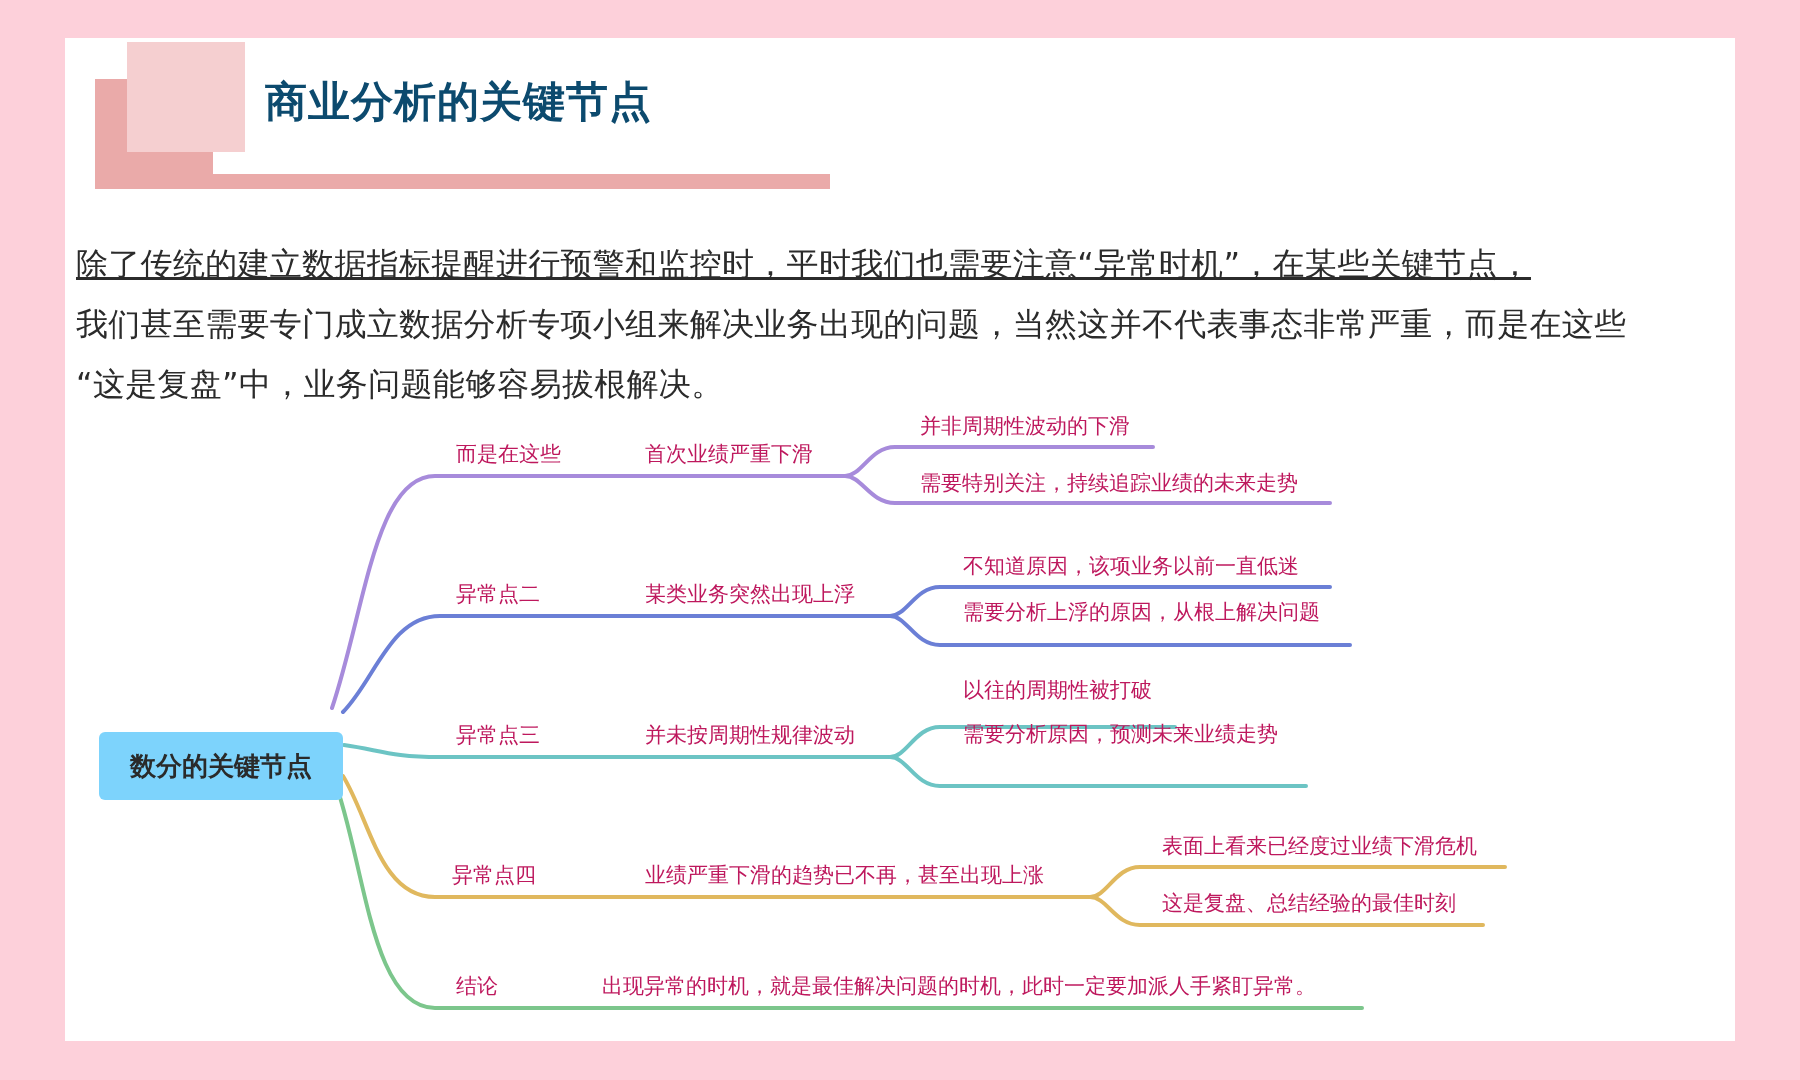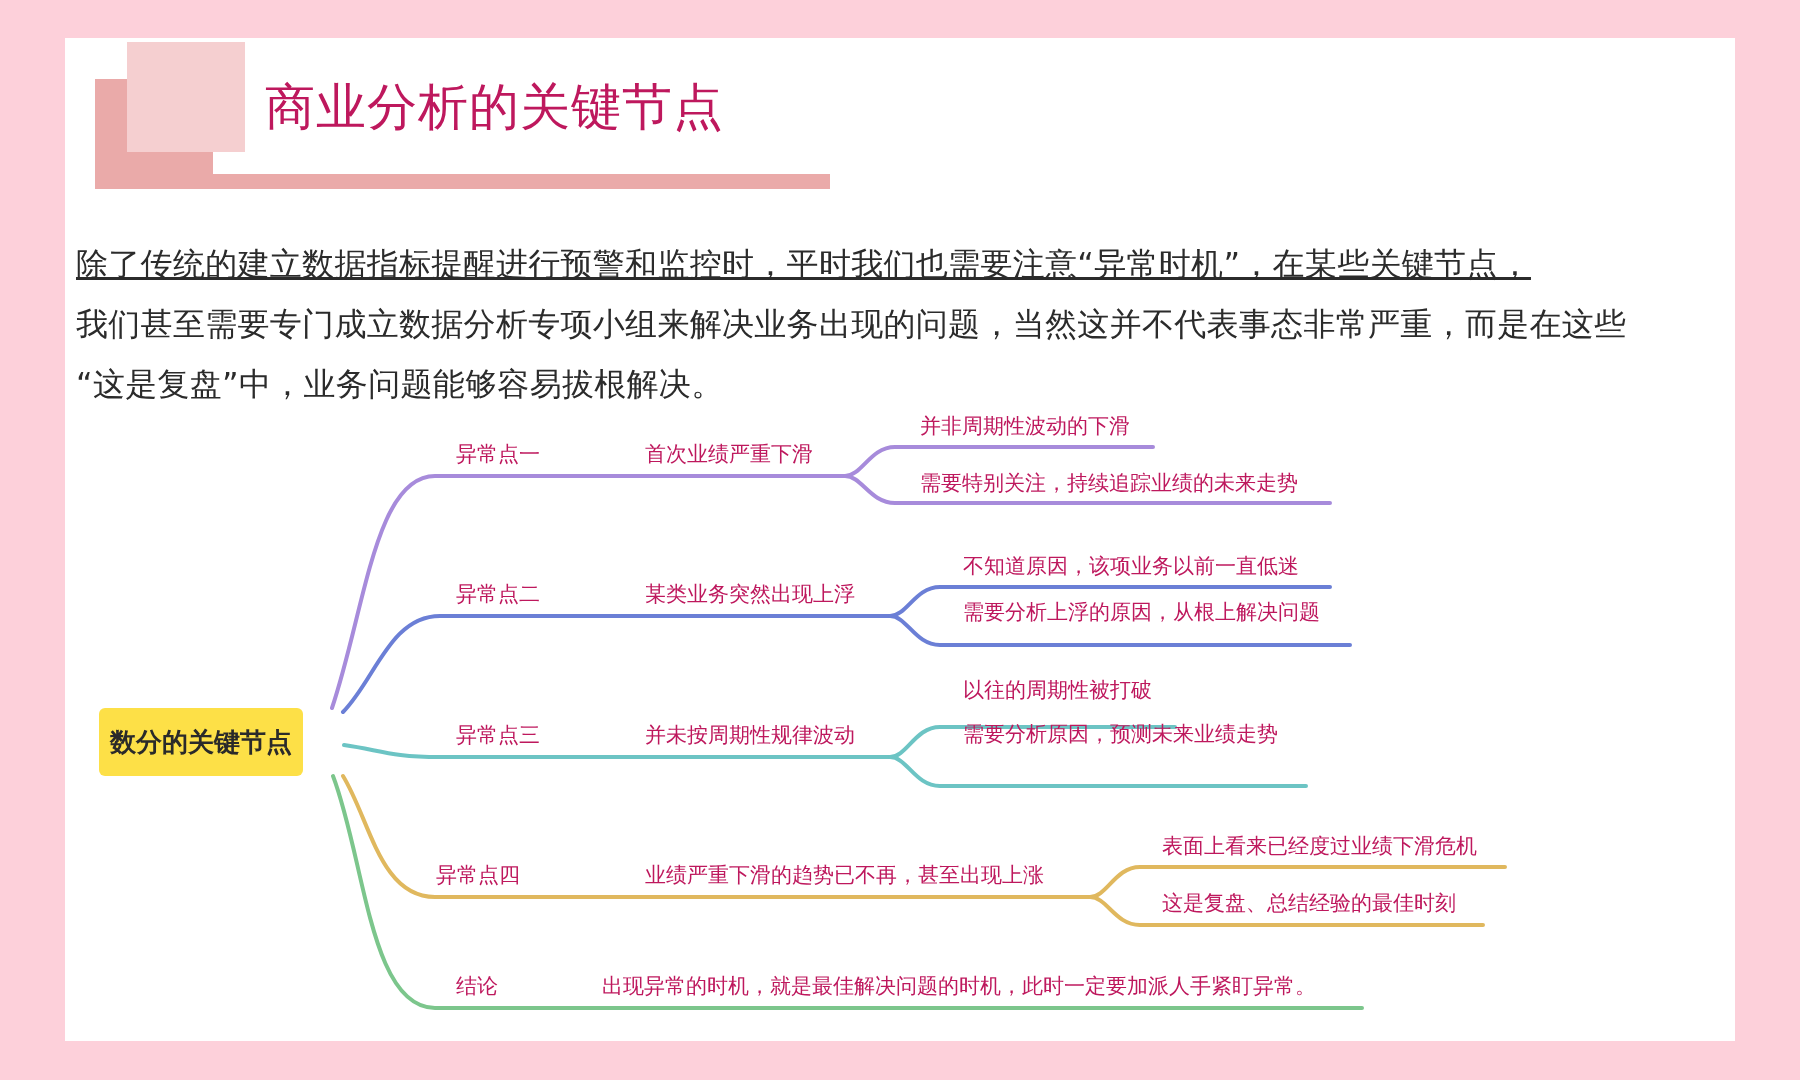--- a/index.html
+++ b/index.html
@@ -2,26 +2,26 @@
 <html><head>
 <meta charset="utf-8">
 <style>
   html, body { margin:0; padding:0; }
   body { width:1800px; height:1080px; background:#fdd0da; position:relative; overflow:hidden;
          font-family:"DejaVu Sans","Liberation Sans",sans-serif; }
   .card { position:absolute; left:65px; top:38px; width:1670px; height:1003px; background:#ffffff; }
   .deco-dark { position:absolute; left:95px; top:79px; width:118px; height:110px; background:#eaaaa9; }
   .deco-bar { position:absolute; left:213px; top:174px; width:617px; height:15px; background:#eaaaa9; }
   .deco-light { position:absolute; left:127px; top:42px; width:118px; height:110px; background:#f5cfd0; }
-  .title { position:absolute; left:265px; top:74px; font-size:50px; font-weight:normal; color:#be185d;
+  .title { position:absolute; left:265px; top:74px; font-size:42px; font-weight:bold; color:#0c4a6e;
            letter-spacing:1px; white-space:nowrap; }
   .para { position:absolute; left:76px; font-size:32px; color:#2b2b2b; white-space:nowrap; letter-spacing:0.3px; }
   .p1 { top:243px;text-decoration:underline; } .p2 { top:303px; } .p3 { top:363px; }
   svg.map { position:absolute; left:0; top:0; }
-  .root { position:absolute; left:99px; top:708px; width:204px; height:68px; background:#fde047;
+  .root { position:absolute; left:99px; top:732px; width:244px; height:68px; background:#7dd3fc;
           border-radius:6px; display:flex; align-items:center; justify-content:center;
           font-size:26px; font-weight:bold; color:#2a2a2a; }
   .lbl { position:absolute; font-size:21px; color:#be185d; white-space:nowrap; }
 </style>
 </head>
 <body>
 
 <div class="card"></div>
 <div class="deco-dark"></div>
 <div class="deco-bar"></div>
@@ -58,34 +58,34 @@
     <path d="M1090 897 C 1107 897, 1115 925, 1140 925 L 1483 925"></path>
   </g>
 
   <g stroke="#7cc68c">
     <path d="M333 776 C 365 860, 370 1008, 435 1008 L 1362 1008"></path>
   </g>
 </svg>
 
 <div class="root">数分的关键节点</div>
 
-<div class="lbl" style="left:456px;top:440px;">异常点一</div>
+<div class="lbl" style="left:456px;top:440px;">而是在这些</div>
 <div class="lbl" style="left:645px;top:440px;">首次业绩严重下滑</div>
 <div class="lbl" style="left:920px;top:412px;">并非周期性波动的下滑</div>
 <div class="lbl" style="left:920px;top:469px;">需要特别关注，持续追踪业绩的未来走势</div>
 
 <div class="lbl" style="left:456px;top:580px;">异常点二</div>
 <div class="lbl" style="left:645px;top:580px;">某类业务突然出现上浮</div>
 <div class="lbl" style="left:963px;top:552px;">不知道原因，该项业务以前一直低迷</div>
 <div class="lbl" style="left:963px;top:598px;">需要分析上浮的原因，从根上解决问题</div>
 
 <div class="lbl" style="left:456px;top:721px;">异常点三</div>
 <div class="lbl" style="left:645px;top:721px;">并未按周期性规律波动</div>
 <div class="lbl" style="left:963px;top:676px;">以往的周期性被打破</div>
 <div class="lbl" style="left:963px;top:720px;">需要分析原因，预测未来业绩走势</div>
 
-<div class="lbl" style="left:436px;top:861px;">异常点四</div>
+<div class="lbl" style="left:452px;top:861px;">异常点四</div>
 <div class="lbl" style="left:645px;top:861px;">业绩严重下滑的趋势已不再，甚至出现上涨</div>
 <div class="lbl" style="left:1162px;top:832px;">表面上看来已经度过业绩下滑危机</div>
 <div class="lbl" style="left:1162px;top:889px;">这是复盘、总结经验的最佳时刻</div>
 
 <div class="lbl" style="left:456px;top:972px;">结论</div>
 <div class="lbl" style="left:602px;top:972px;">出现异常的时机，就是最佳解决问题的时机，此时一定要加派人手紧盯异常。</div>
 
 </body></html>

